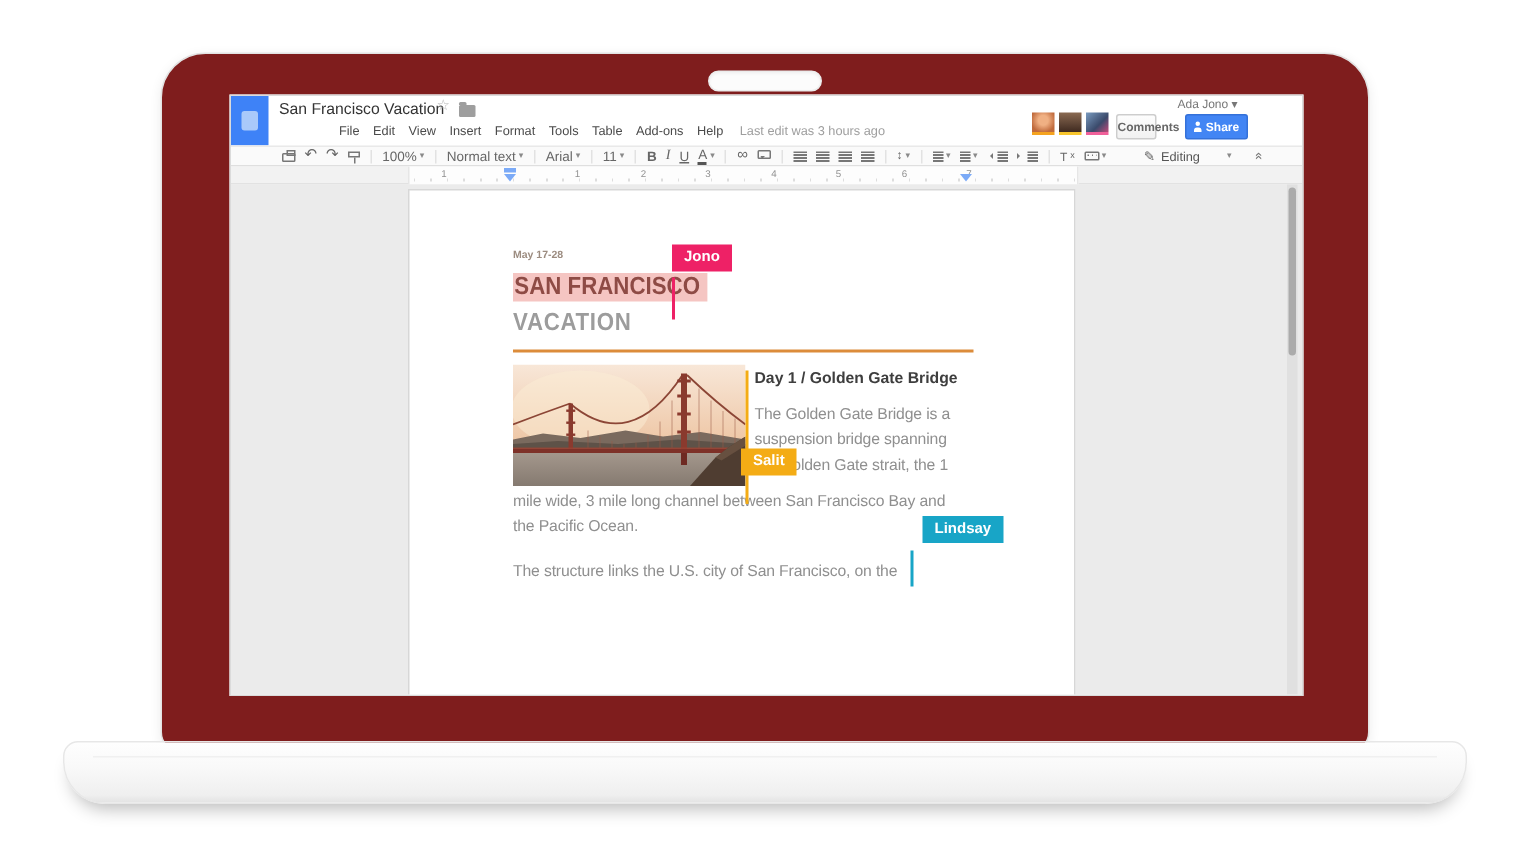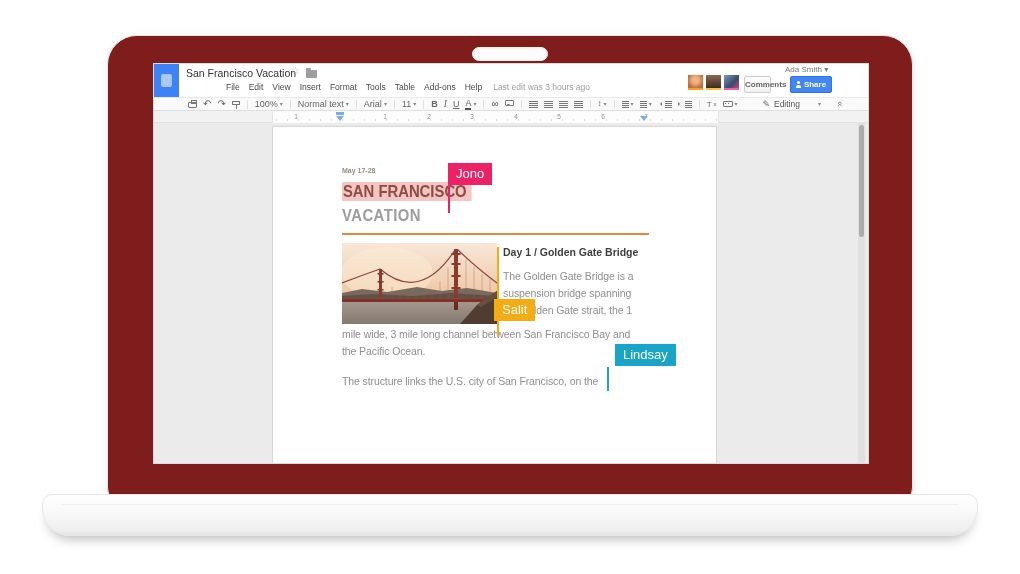--- a/index.html
+++ b/index.html
@@ -108,21 +108,21 @@
   .doc-title2 { position:absolute; left:69px; top:77px; font-size:16.5px; font-weight:bold; color:#9C9C9C;
     transform:scaleX(0.9); transform-origin:left top; white-space:nowrap; line-height:22px; letter-spacing:0.5px; }
   .rule { position:absolute; left:69px; top:106px; width:307px; height:2px; background:#DC8C3B; }
   .figure { position:absolute; left:69px; top:116px; width:155px; height:81px; }
   .sec-heading { position:absolute; left:230px; top:119px; font-size:10.5px; font-weight:bold; color:#3E3E3E; white-space:nowrap; }
   .bodyline { position:absolute; font-size:10.5px; color:#8F8F8F; white-space:nowrap; letter-spacing:-0.1px; }
   .l-c0 { left:230px; top:143px;text-align:center; } .l-c1 { left:230px; top:160px; } .l-c2 { left:230px; top:177px; }
   .l-f0 { left:69px;  top:201px; } .l-f1 { left:69px;  top:218px; }
   .l-p2 { left:69px;  top:248px; }
 
-  .flag { position:absolute; color:#fff; font-size:13px; font-weight:normal; padding:3px 8px 4px; z-index:4; white-space:nowrap; }
+  .flag { position:absolute; color:#fff; font-size:10px; font-weight:bold; padding:3px 8px 4px; z-index:4; white-space:nowrap; }
   .flag-jono    { left:175px; top:36px;  background:#EE2166; }
   .flag-salit   { left:221px; top:172px; background:#F4AC15; }
   .flag-lindsay { left:342px; top:217px; background:#18A5C7; }
   .cursor { position:absolute; width:2px; z-index:3; }
   .cursor-jono    { left:175px; top:58px;  height:28px; background:#EE2166; }
   .cursor-salit   { left:224px; top:120px; height:89px; background:#F4AC15; }
   .cursor-lindsay { left:334px; top:240px; height:24px; background:#18A5C7; }
 </style>
 </head>
 <body>
@@ -150,21 +150,21 @@
               <span class="menu-item">Format</span>
               <span class="menu-item">Tools</span>
               <span class="menu-item">Table</span>
               <span class="menu-item">Add-ons</span>
               <span class="menu-item">Help</span>
             </div>
           <span class="last-edit">Last edit was 3 hours ago</span>
         </div>
 
         <div class="account">
-          <span>Ada Smith</span>
+          <span>Ada Jono</span>
           <span>▾</span>
         </div>
 
         <div class="presence">
           <div class="avatar av1" style="border-bottom-color:#F5A31F"></div>
           <div class="avatar av2" style="border-bottom-color:#F7C52D"></div>
           <div class="avatar av3" style="border-bottom-color:#F0609A"></div>
         </div>
         <div class="btn-comments">Comments</div>
         <div class="btn-share"><span class="person-ico"></span><span>Share</span></div>

